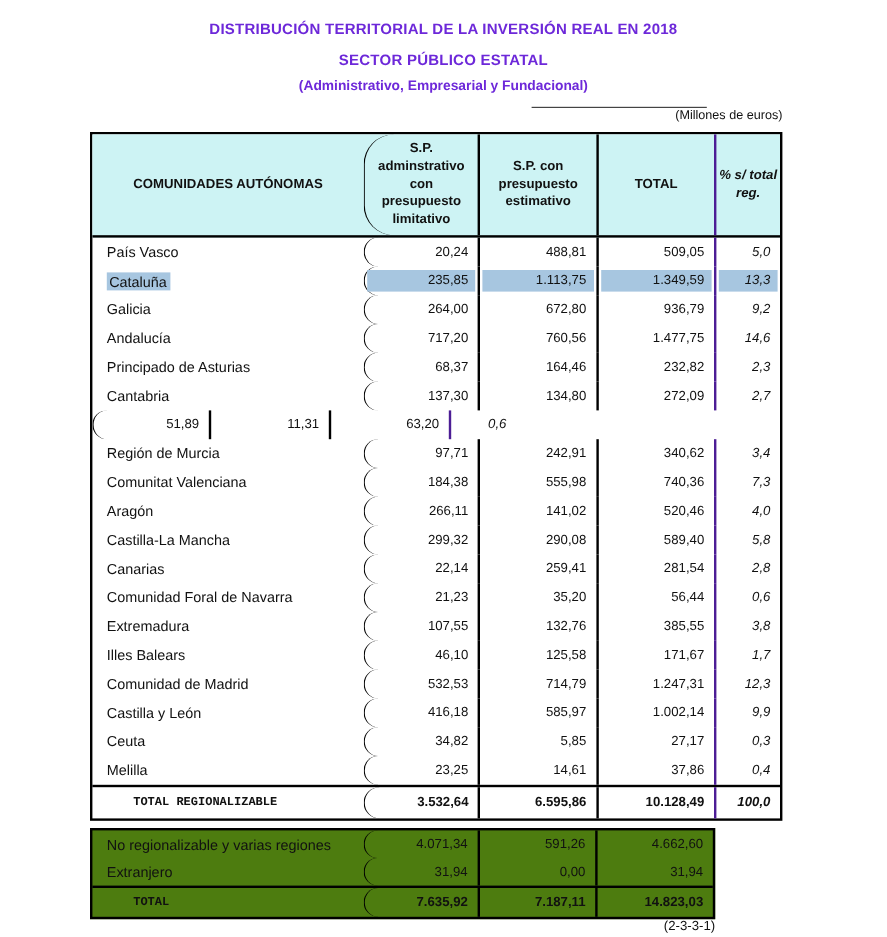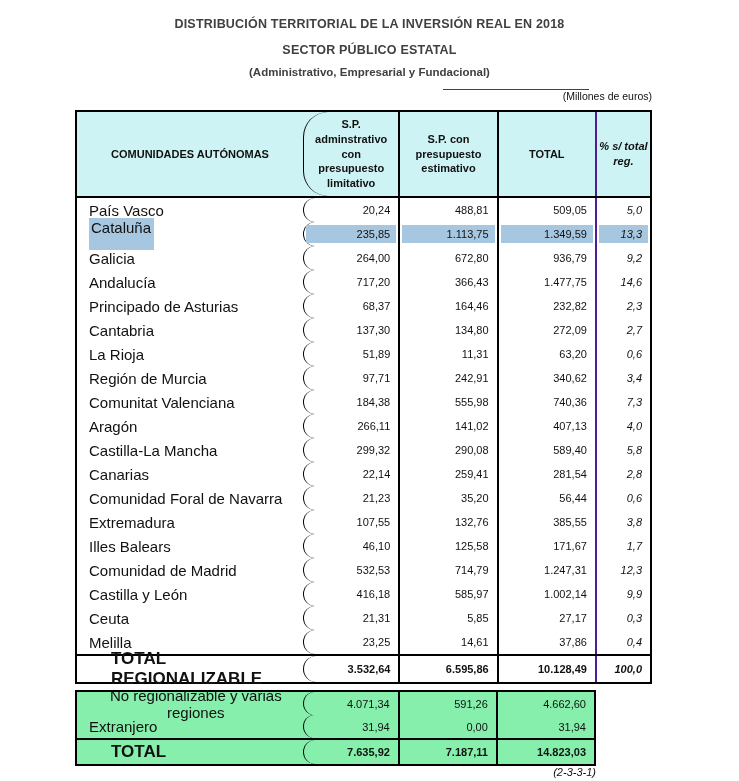--- a/index.html
+++ b/index.html
@@ -4,55 +4,55 @@
 <style>
   html,body{margin:0;padding:0;background:#fff;}
   .page{
     position:relative;
     width:739px;height:781px;
     background:#ffffff;
     font-family:"Liberation Sans", sans-serif;
     color:#111;
     overflow:hidden;
   }
-  .title{position:absolute;left:0;width:100%;text-align:center;font-weight:bold;color:#404040;}
+  .title{position:absolute;left:0;width:100%;text-align:center;font-weight:bold;color:#6d28d9;}
   .t1{top:17px;font-size:12.5px;letter-spacing:.2px;}
   .t2{top:43px;font-size:12.5px;letter-spacing:.2px;}
   .t3{top:66px;font-size:11.5px;}
   .units{position:absolute;top:90px;left:75px;width:577px;text-align:right;font-size:10.5px;color:#111;}
   .units-rule{position:absolute;top:89px;left:443px;width:146px;height:0;border-top:1px solid #444;}
 
   .tbl{
     position:absolute;left:75px;top:110px;width:577px;
     border:2px solid #000;box-sizing:border-box;background:#fff;
   }
   .tbl2{
     position:absolute;left:75px;top:690px;width:521px;
-    border:2px solid #000;box-sizing:border-box;background:#86efac;
+    border:2px solid #000;box-sizing:border-box;background:#4d7c0f;
   }
   .tr{display:flex;height:24px;}
   .tr2{display:flex;height:23px;}
   .thead{display:flex;height:84px;background:var(--header-bg,#CDF3F4);border-bottom:2px solid #000;}
   .cell{box-sizing:border-box;display:flex;align-items:center;height:100%;}
   .w-name{width:230px;}
   .w-c1{width:97px;border-left:1px solid #000;border-radius:25px;}
   .w-c2{width:100px;border-left:2px solid #000;}
   .w-c3{width:100px;border-left:2px solid #000;}
   .w-c4{width:56px;border-left:2px solid #4c1d95;font-style:italic;}
   .th{justify-content:center;text-align:center;font-weight:bold;font-size:11px;white-space:pre-line;line-height:1.35;}
-  .name{padding-left:12px;font-size:15px;text-align:center;}
+  .name{padding-left:12px;font-size:12px;text-align:center;}
   .num{justify-content:flex-end;padding-right:8px;font-size:11px;position:relative;}
   .num .val{position:relative;z-index:1;}
   .band{display:none;}
   .hl .band{display:block;position:absolute;left:2px;right:2px;top:3px;bottom:3px;background:var(--hl,#A7C6E0);z-index:0;}
-  .hl .nm{background:var(--hl,#A7C6E0);padding:1px 3px 14px 2px;}
+  .hl .nm{background:var(--hl,#A7C6E0);padding:1px 3px 0 2px;}
   .total-row{height:26px;border-top:2px solid #000;font-weight:bold;}
   .total-row2{height:24px;border-top:2px solid #000;font-weight:bold;}
-  .total-label{padding-left:34px;font-weight:bold;font-size:17px;}
-  .footnote{position:absolute;left:75px;top:766px;width:521px;text-align:right;font-style:italic;font-size:11px;color:#111;}
+  .total-label{padding-left:34px;font-weight:bold;font-size:10px;font-family:Liberation Mono, monospace;}
+  .footnote{position:absolute;left:75px;top:766px;width:521px;text-align:right;font-size:11px;color:#111;}
 </style>
 </head>
 <body>
 
 <div class="page">
 
   <div class="title t1">DISTRIBUCIÓN TERRITORIAL DE LA INVERSIÓN REAL EN 2018</div>
   <div class="title t3">(Administrativo, Empresarial y Fundacional)</div>
   <div class="title t2">SECTOR PÚBLICO ESTATAL</div>
 
@@ -132,21 +132,21 @@
           </div>
   </div>
         <div class="tr">
     <div class="cell name w-name">
             <span class="nm">Andalucía</span>
           </div>
     <div class="cell num w-c1">
             <span class="val">717,20</span>
           </div>
     <div class="cell num w-c2">
-            <span class="val">366,43</span>
+            <span class="val">760,56</span>
           </div>
     <div class="cell num w-c3">
             <span class="val">1.477,75</span>
           </div>
     <div class="cell num w-c4">
             <span class="val">14,6</span>
           </div>
   </div>
         <div class="tr">
     <div class="cell name w-name">
@@ -176,23 +176,20 @@
             <span class="val">134,80</span>
           </div>
     <div class="cell num w-c3">
             <span class="val">272,09</span>
           </div>
     <div class="cell num w-c4">
             <span class="val">2,7</span>
           </div>
   </div>
         <div class="tr">
-    <div class="cell name w-name">
-            <span class="nm">La Rioja</span>
-          </div>
     <div class="cell num w-c1">
             <span class="val">51,89</span>
           </div>
     <div class="cell num w-c2">
             <span class="val">11,31</span>
           </div>
     <div class="cell num w-c3">
             <span class="val">63,20</span>
           </div>
     <div class="cell num w-c4">
@@ -237,21 +234,21 @@
     <div class="cell name w-name">
             <span class="nm">Aragón</span>
           </div>
     <div class="cell num w-c1">
             <span class="val">266,11</span>
           </div>
     <div class="cell num w-c2">
             <span class="val">141,02</span>
           </div>
     <div class="cell num w-c3">
-            <span class="val">407,13</span>
+            <span class="val">520,46</span>
           </div>
     <div class="cell num w-c4">
             <span class="val">4,0</span>
           </div>
   </div>
         <div class="tr">
     <div class="cell name w-name">
             <span class="nm">Castilla-La Mancha</span>
           </div>
     <div class="cell num w-c1">
@@ -367,21 +364,21 @@
           </div>
     <div class="cell num w-c4">
             <span class="val">9,9</span>
           </div>
   </div>
         <div class="tr">
     <div class="cell name w-name">
             <span class="nm">Ceuta</span>
           </div>
     <div class="cell num w-c1">
-            <span class="val">21,31</span>
+            <span class="val">34,82</span>
           </div>
     <div class="cell num w-c2">
             <span class="val">5,85</span>
           </div>
     <div class="cell num w-c3">
             <span class="val">27,17</span>
           </div>
     <div class="cell num w-c4">
             <span class="val">0,3</span>
           </div>

